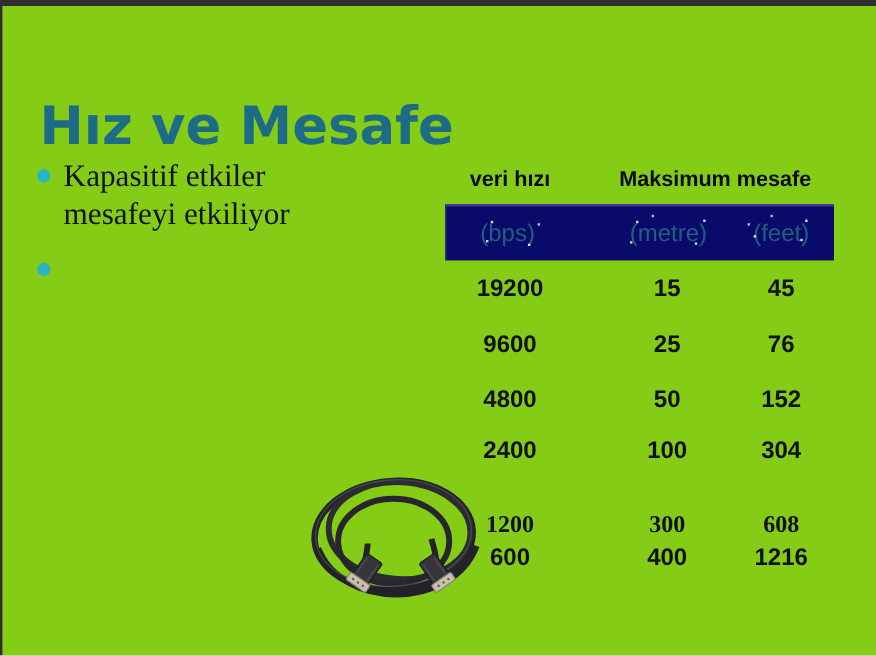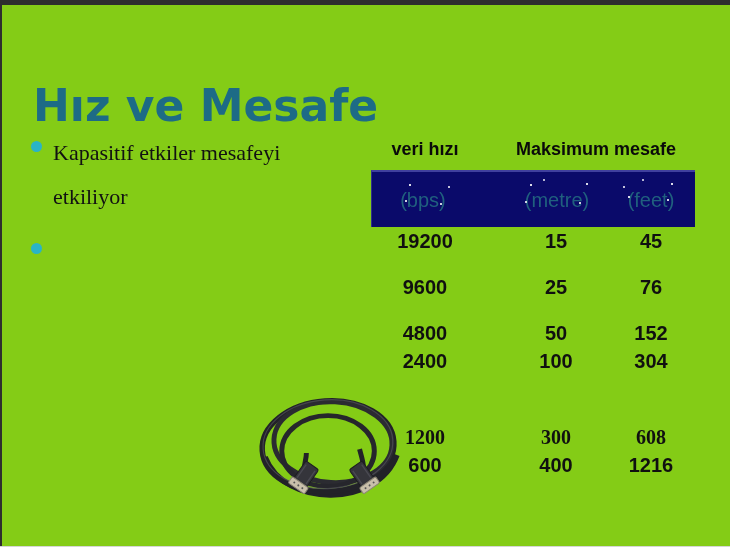--- a/index.html
+++ b/index.html
@@ -18,34 +18,34 @@
     font-size:44px; line-height:1.1; color:#1d6b86; white-space:nowrap;
   }
 
   .bullets{
     position:absolute; left:31px; top:131px; width:268px;
     list-style:none; margin:0; padding:0;
   }
   .bullets li{
     display:flex; gap:11px; margin-bottom:14px;
     font-family:"Liberation Serif", serif;
-    font-size:22px; line-height:44px; color:#121212;
+    font-size:26px; line-height:32px; color:#121212;
   }
   .bullets .dot{
     width:11px; height:11px; border-radius:50%;
     background:#2ab4c6; margin-top:10px; flex-shrink:0;
   }
   .bullets .btxt{max-width:228px;}
 
   .thead-cell{
     position:absolute; top:139px; transform:translateX(-50%);
     font-size:18px; font-weight:bold; color:#0a0a0a; white-space:nowrap;
   }
   .band{
-    position:absolute; left:371px; top:170px; width:324px; height:57px;
+    position:absolute; left:371px; top:170px; width:324px; height:47px;
     background:#0a0a6a;
     border-top:2px solid #3f3f9e; border-left:1px solid #30308c;
     box-sizing:border-box;
   }
   .unit{
     position:absolute; top:50%; transform:translate(-50%,-50%);
     font-size:20px; color:#20607e; white-space:nowrap;
   }
   .speckles{
     position:absolute; left:0; top:0; width:2px; height:2px; background:transparent;
@@ -59,21 +59,21 @@
       299px 11px 0 rgba(255,255,255,.85), 295px 27px 0 rgba(255,255,255,.8),
       270px 7px 0 rgba(255,255,255,.7);
   }
   .trow{position:absolute; left:360px; width:340px; height:22px;}
   .trow span{
     position:absolute; transform:translateX(-50%); top:0;
     font-size:20px; font-weight:bold; color:#101010; white-space:nowrap;
   }
   .trow .c1{left:65px;} .trow .c2{left:196px;} .trow .c3{left:291px;}
   .r0{top:230px;} .r1{top:276px;} .r2{top:322px;}
-  .r3{top:350px;} .r4{top:426px;font-family:Liberation Serif, serif;} .r5{top:454px;}
+  .r3{top:365px;} .r4{top:426px;font-family:Liberation Serif, serif;} .r5{top:454px;}
 
   .cable{position:absolute; left:256px; top:390px;}
 </style>
 </head>
 <body>
 
 <div class="slide">
   <div class="edge-top"></div>
   <div class="edge-left"></div>
   <div class="edge-bottom"></div>

